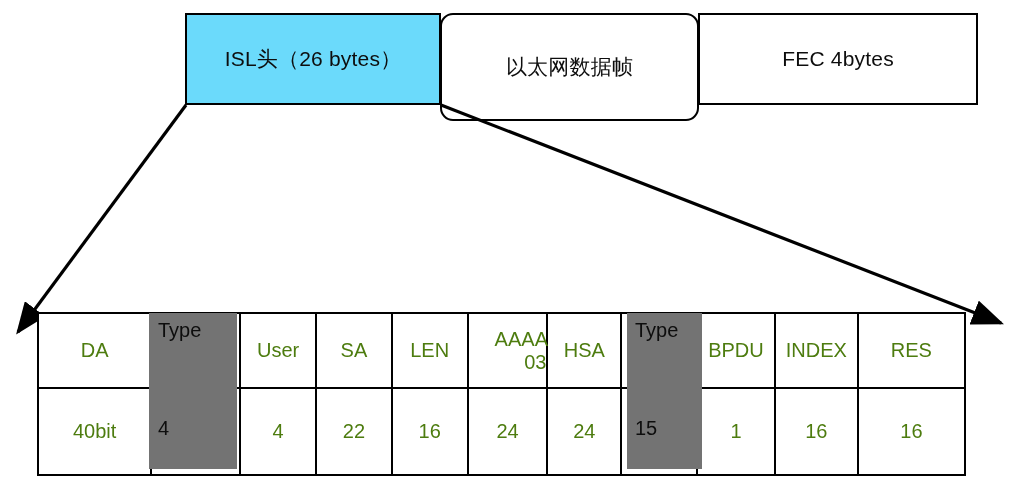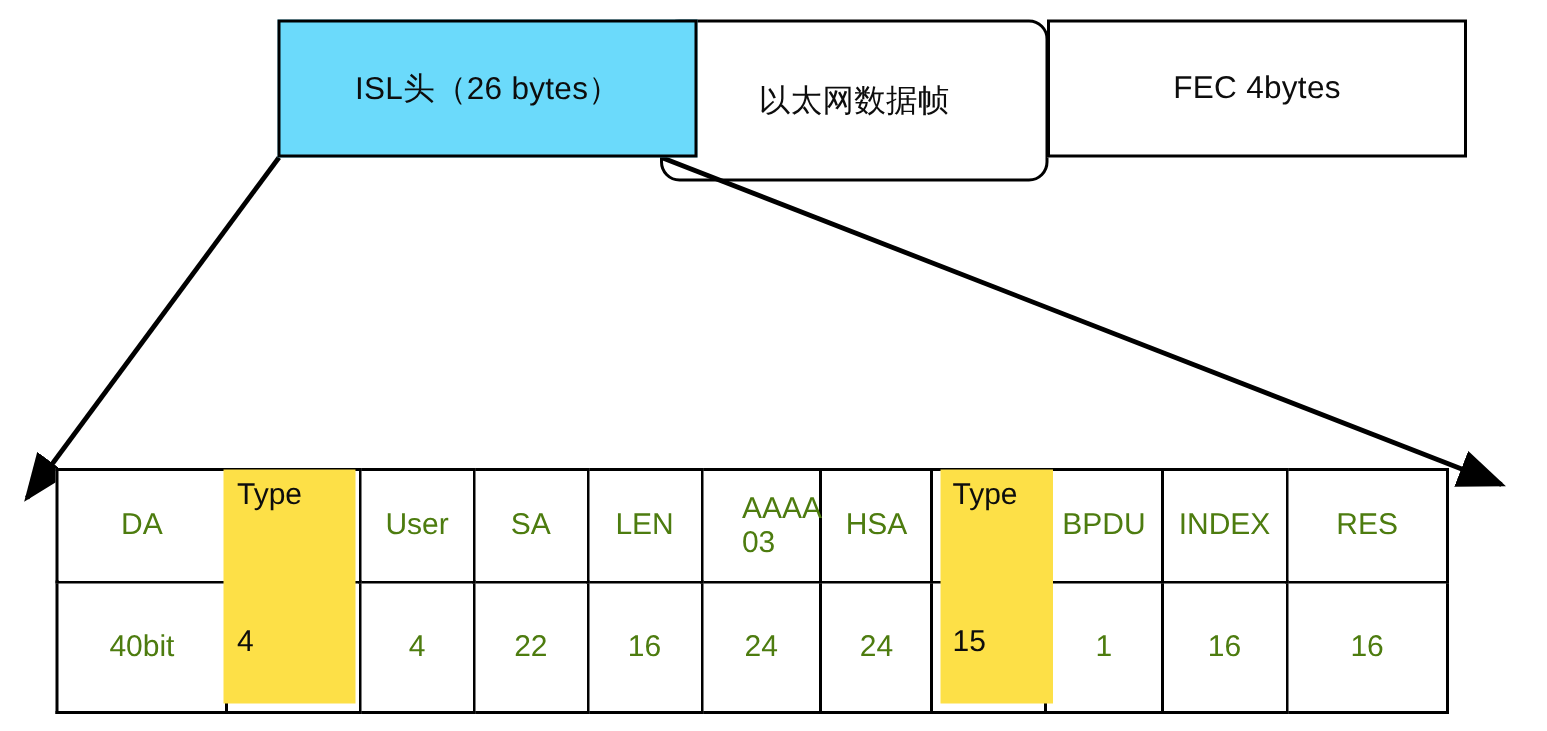--- a/index.html
+++ b/index.html
@@ -28,21 +28,21 @@
     display: flex;
     align-items: center;
     justify-content: center;
     font-size: 21px;
     color: #0d0d0d;
     letter-spacing: 0.2px;
   }
   #frame-isl {
     left: 185px;
     top: 13px;
-    width: 280px;
+    width: 256px;
     height: 92px;
     background: #6BDAFB;
     z-index: 3;
   }
   #frame-eth {
     left: 440px;
     top: 13px;
     width: 259px;
     height: 108px;
     border-radius: 13px;
@@ -86,30 +86,30 @@
     color: #4d7c0f;
     position: relative;
     background: #ffffff;
   }
   #detail-table tr.header-row td { height: 73px; }
   #detail-table tr.value-row  td { height: 85px; }
 
   
   td.stacked .cell-text {
     display: block;
-    text-align: left;
+    text-align: right;
     padding-left: 26px;
     line-height: 1.12;
   }
 
   
   .hl-block {
     position: absolute;
     z-index: 4;
-    background: #fde047;
+    background: #737373;
     box-sizing: border-box;
   }
   .hl-block .hl-label {
     position: absolute;
     font-size: 20px;
     color: #0d0d0d;
     white-space: nowrap;
   }
   #hl-type {
     left: 149px;

